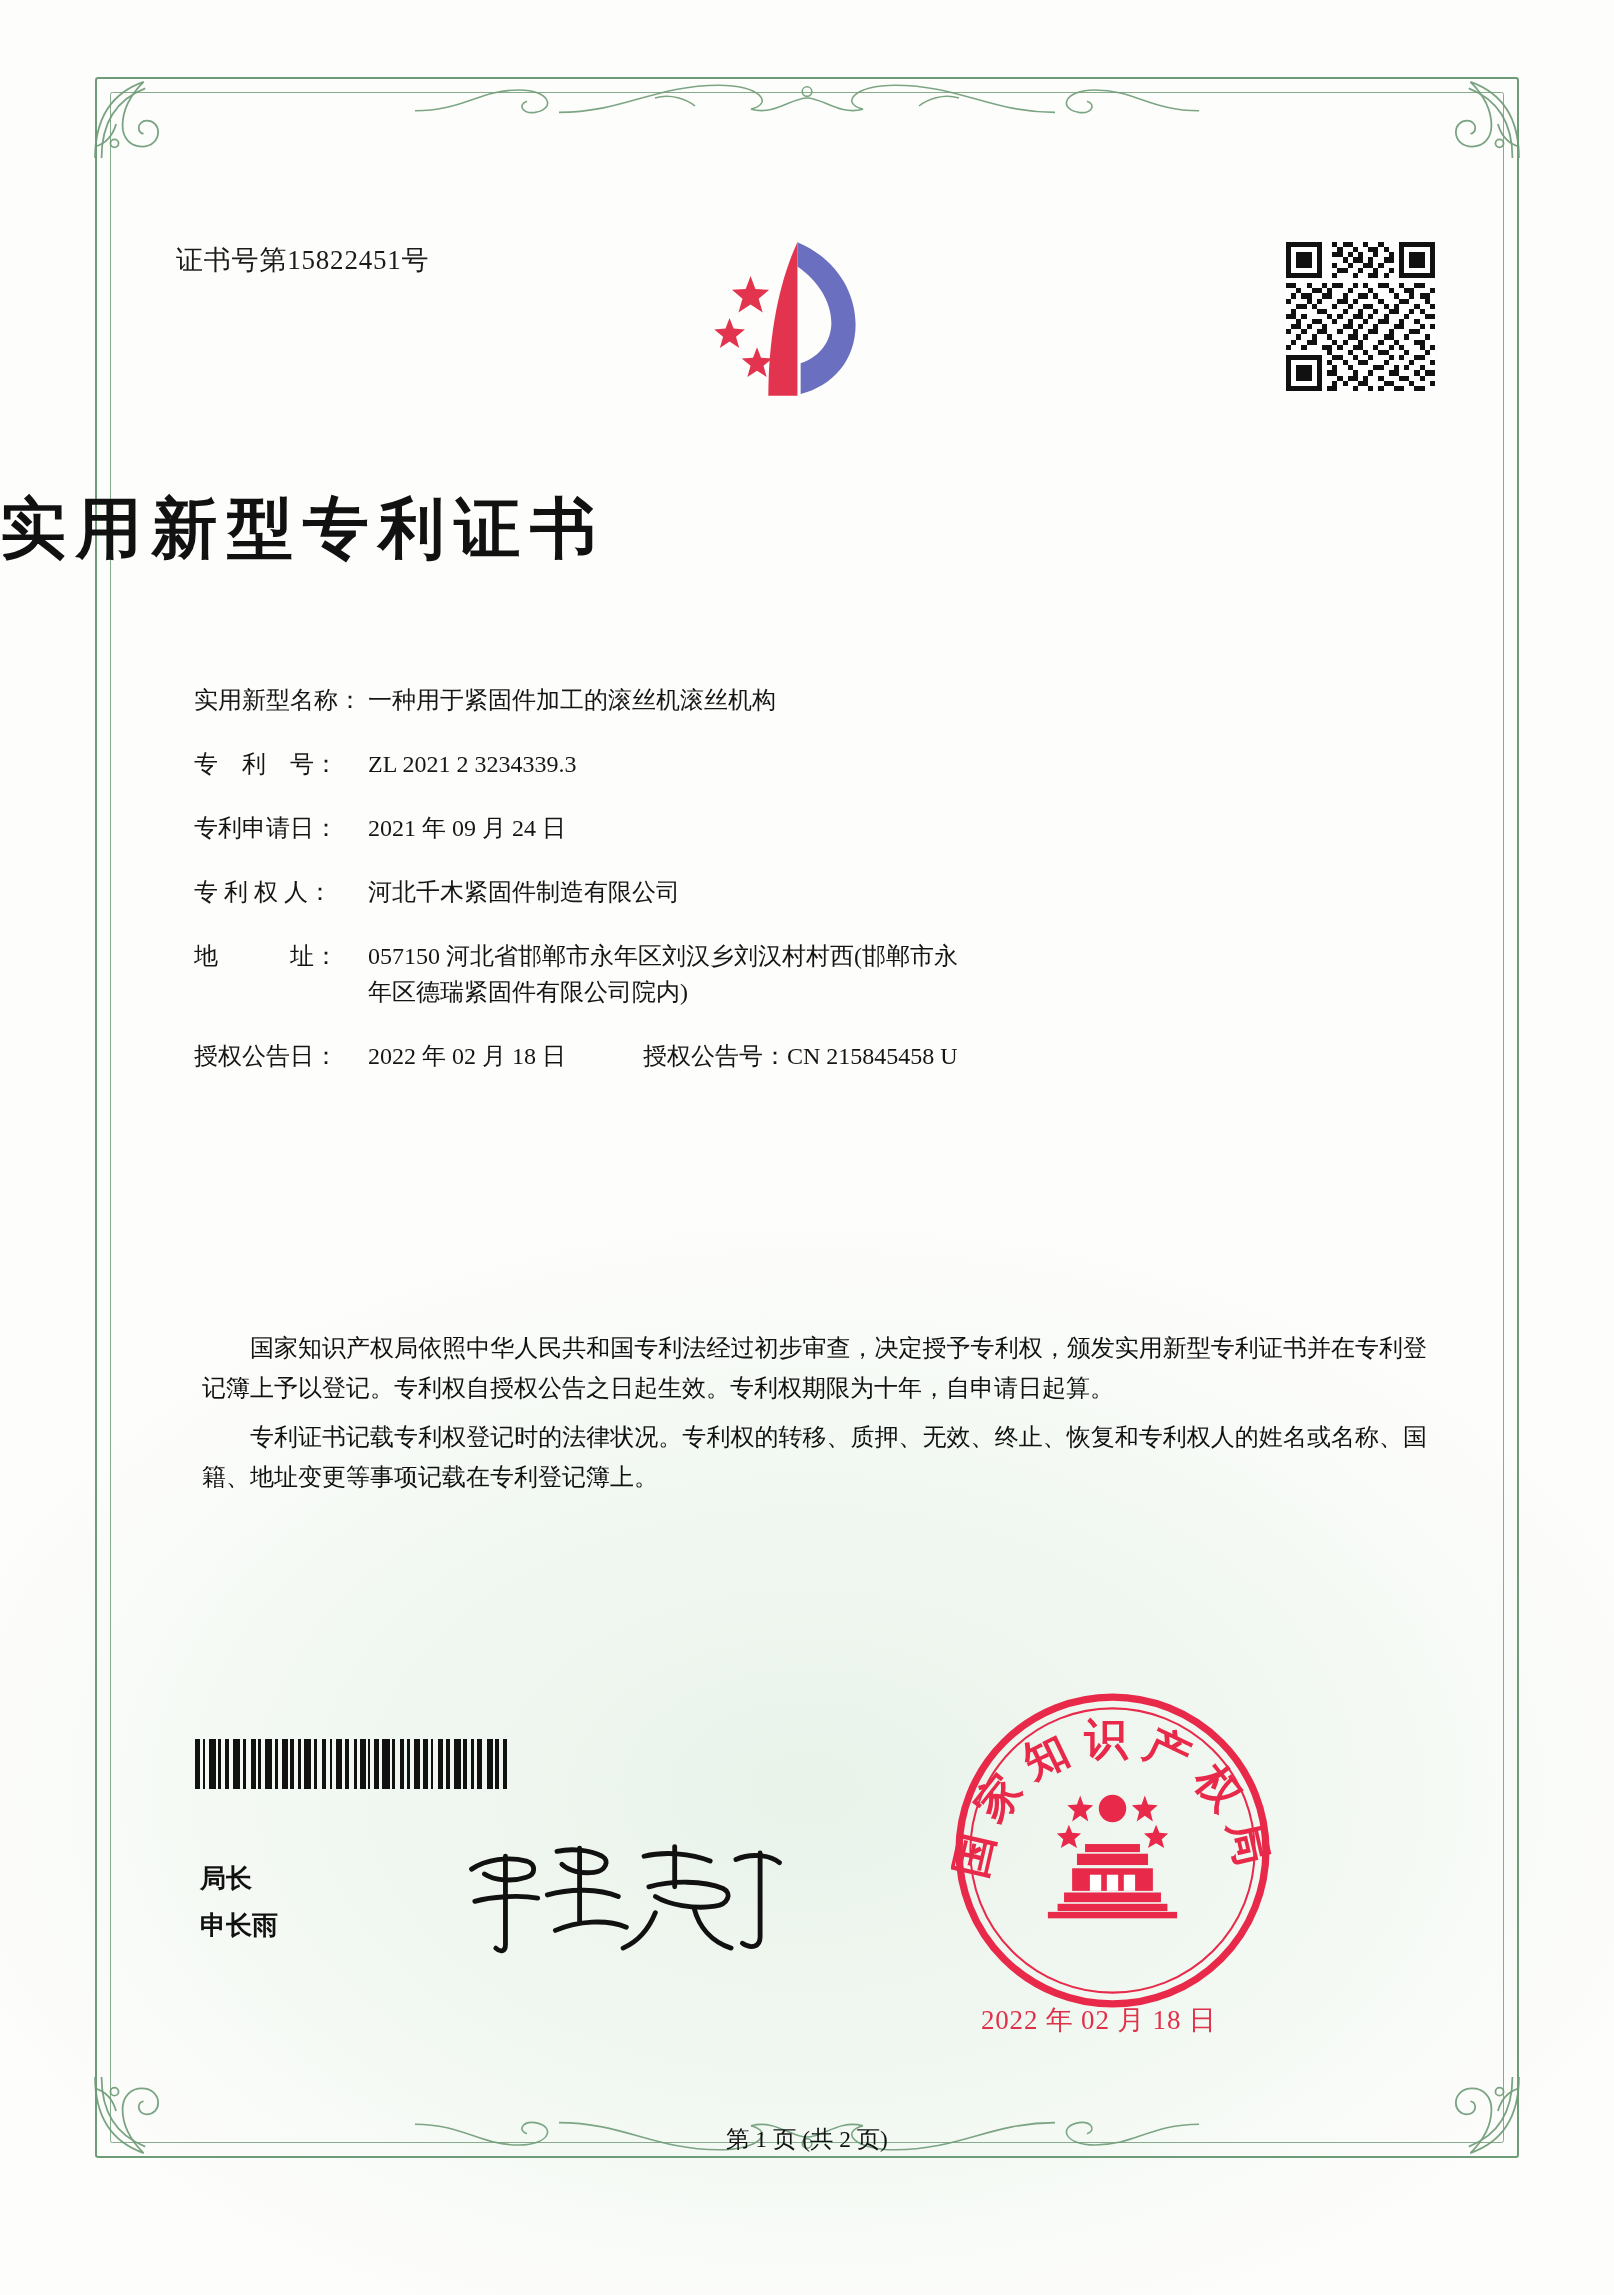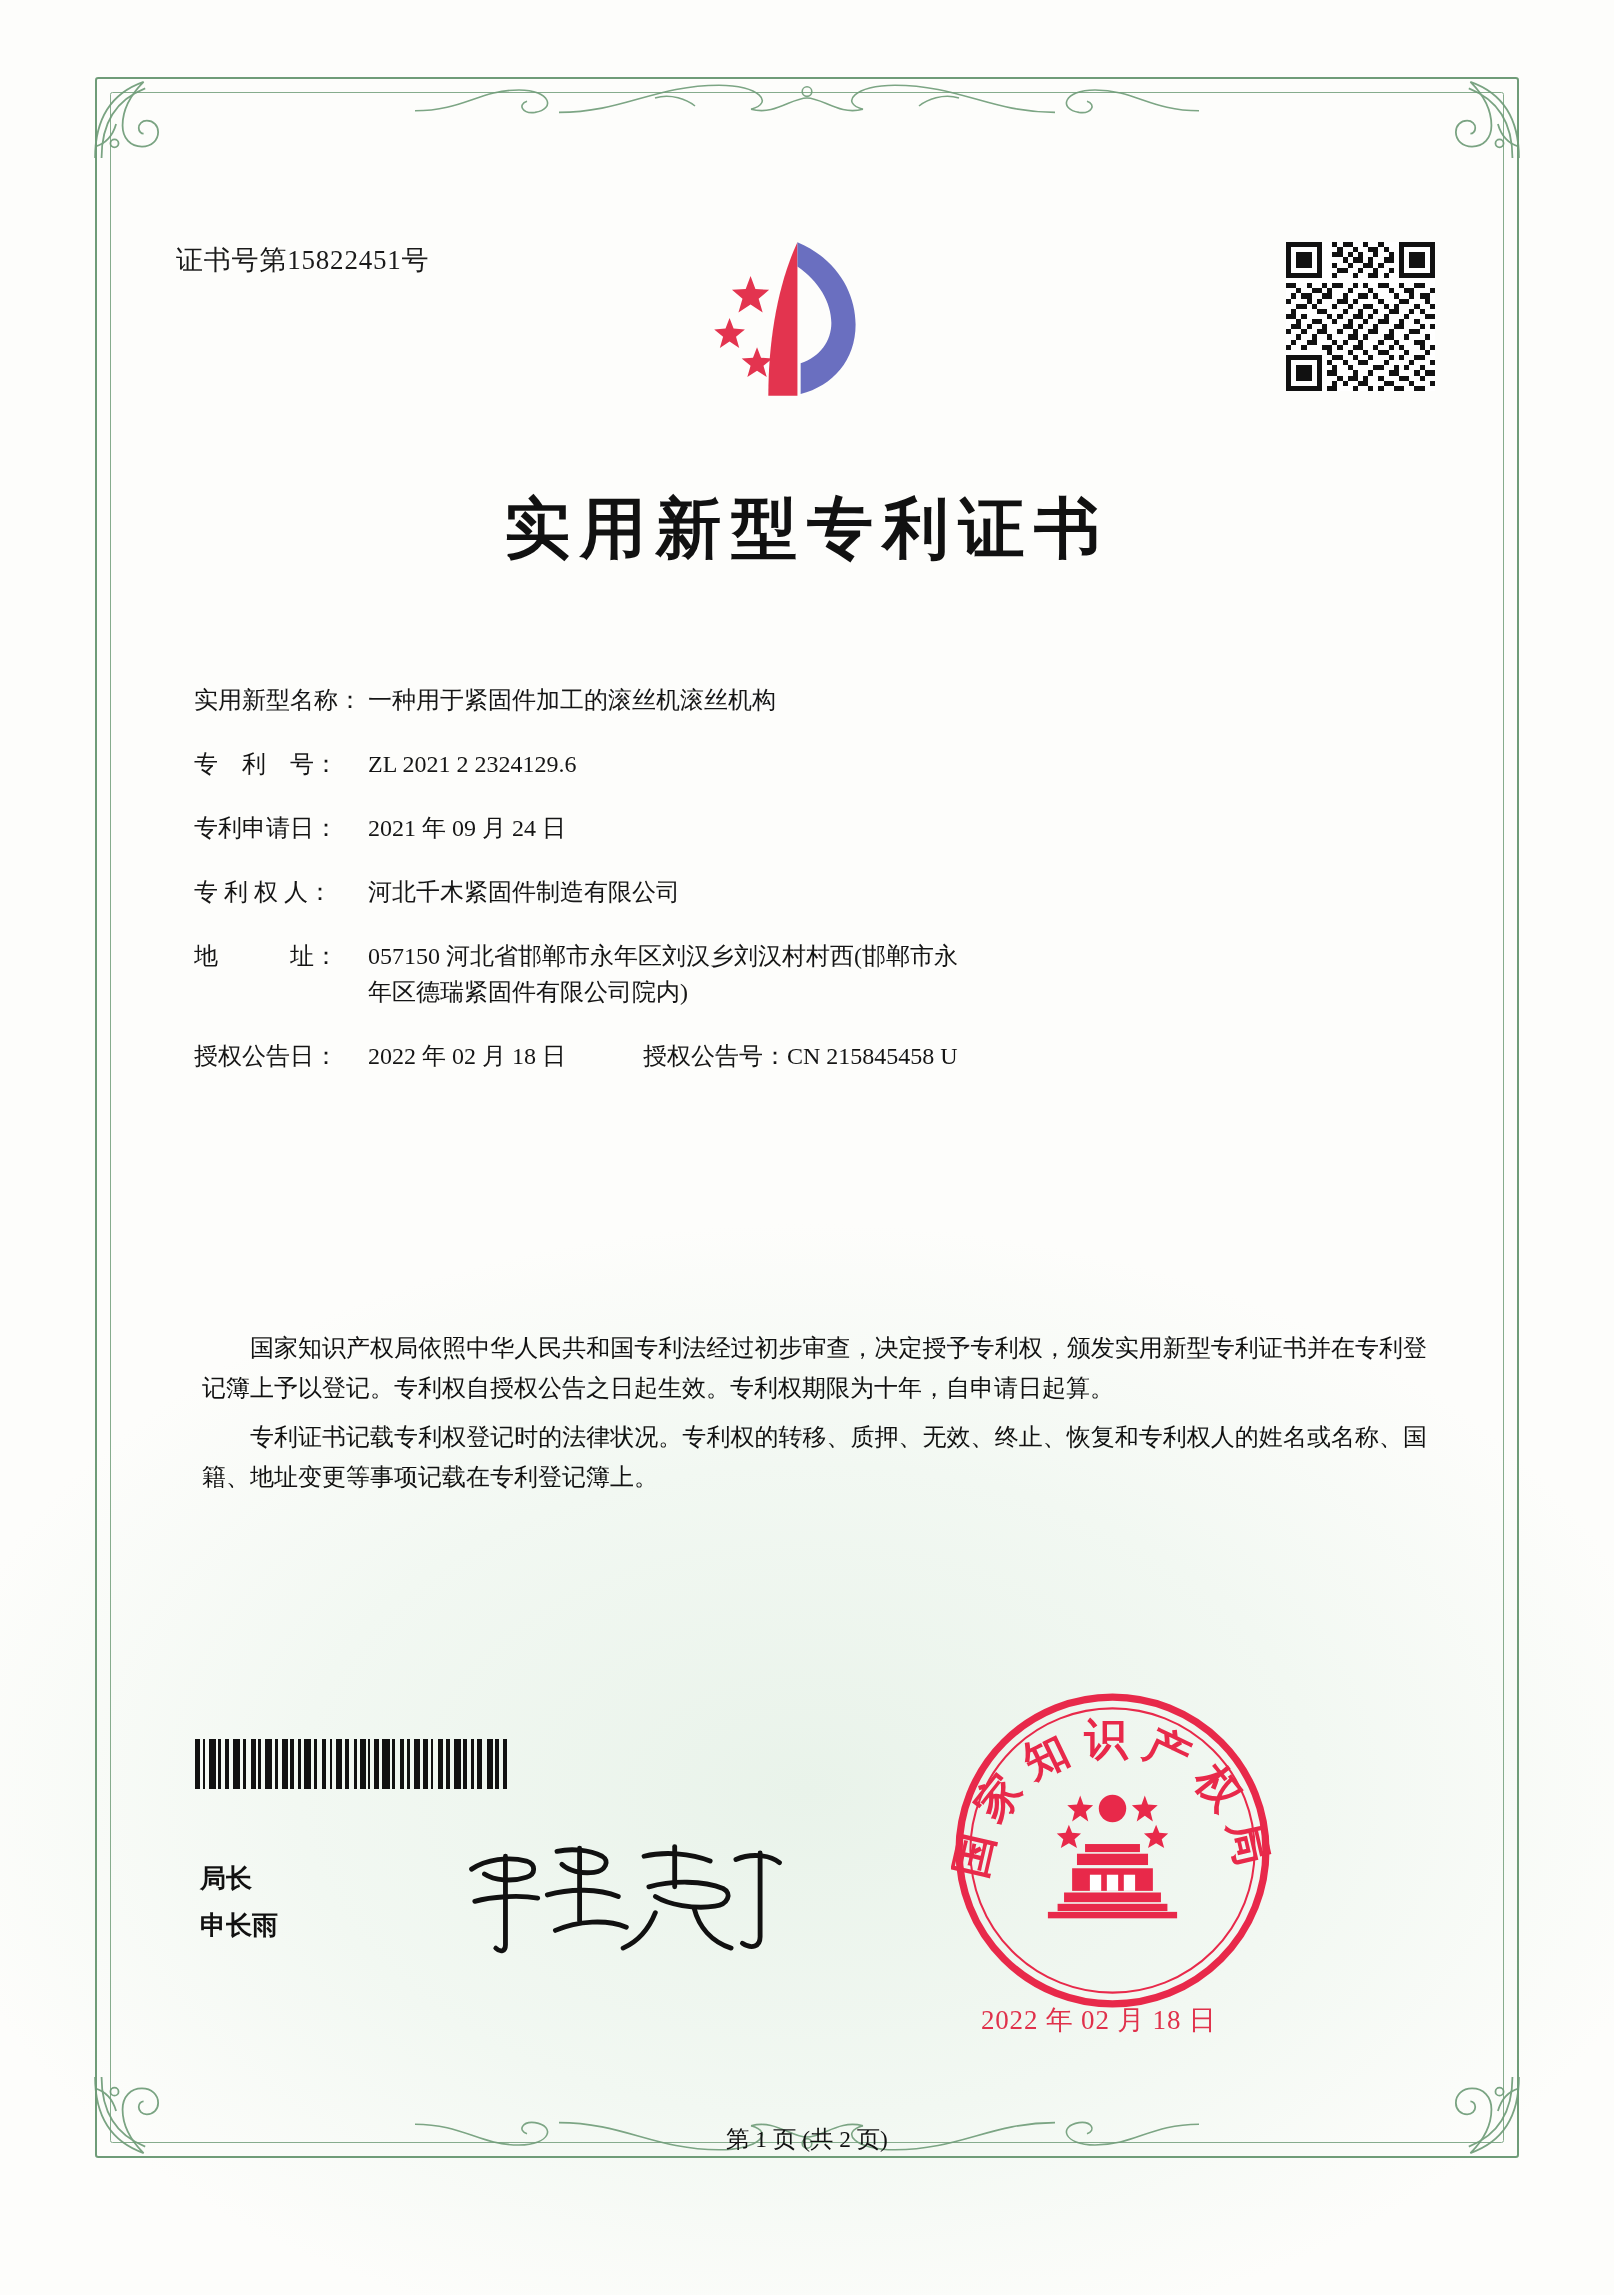--- a/index.html
+++ b/index.html
@@ -61,21 +61,20 @@
   }
   .logo svg{width:100%;height:100%;display:block;}
   .qr{
     position:absolute;right:179px;top:242px;
     width:149px;height:149px;
   }
   .qr svg{width:100%;height:100%;display:block;}
 
   .title{
     position:absolute;left:0;right:0;top:484px;
-    text-align:center;
     font-size:66px;
     letter-spacing:9.7px;
     font-weight:bold;
     color:#111;
     font-family:"Liberation Serif", serif;
   }
 
   
   .fields{
     position:absolute;left:194px;top:682px;right:186px;
@@ -447,21 +446,21 @@
   <div class="fields">
 
     <div class="frow">
       <span class="flabel">实用新型名称：</span>
       <span class="fvalue">一种用于紧固件加工的滚丝机滚丝机构</span>
     </div>
 
 
     <div class="frow">
       <span class="flabel">专　利　号：</span>
-      <span class="fvalue">ZL 2021 2 2324129.6</span>
+      <span class="fvalue">ZL 2021 2 3234339.3</span>
     </div>
 
     <div class="frow">
       <span class="flabel">专利申请日：</span>
       <span class="fvalue">2021 年 09 月 24 日</span>
     </div>
 
     <div class="frow">
       <span class="flabel">专 利 权 人：</span>
       <span class="fvalue">河北千木紧固件制造有限公司</span>

